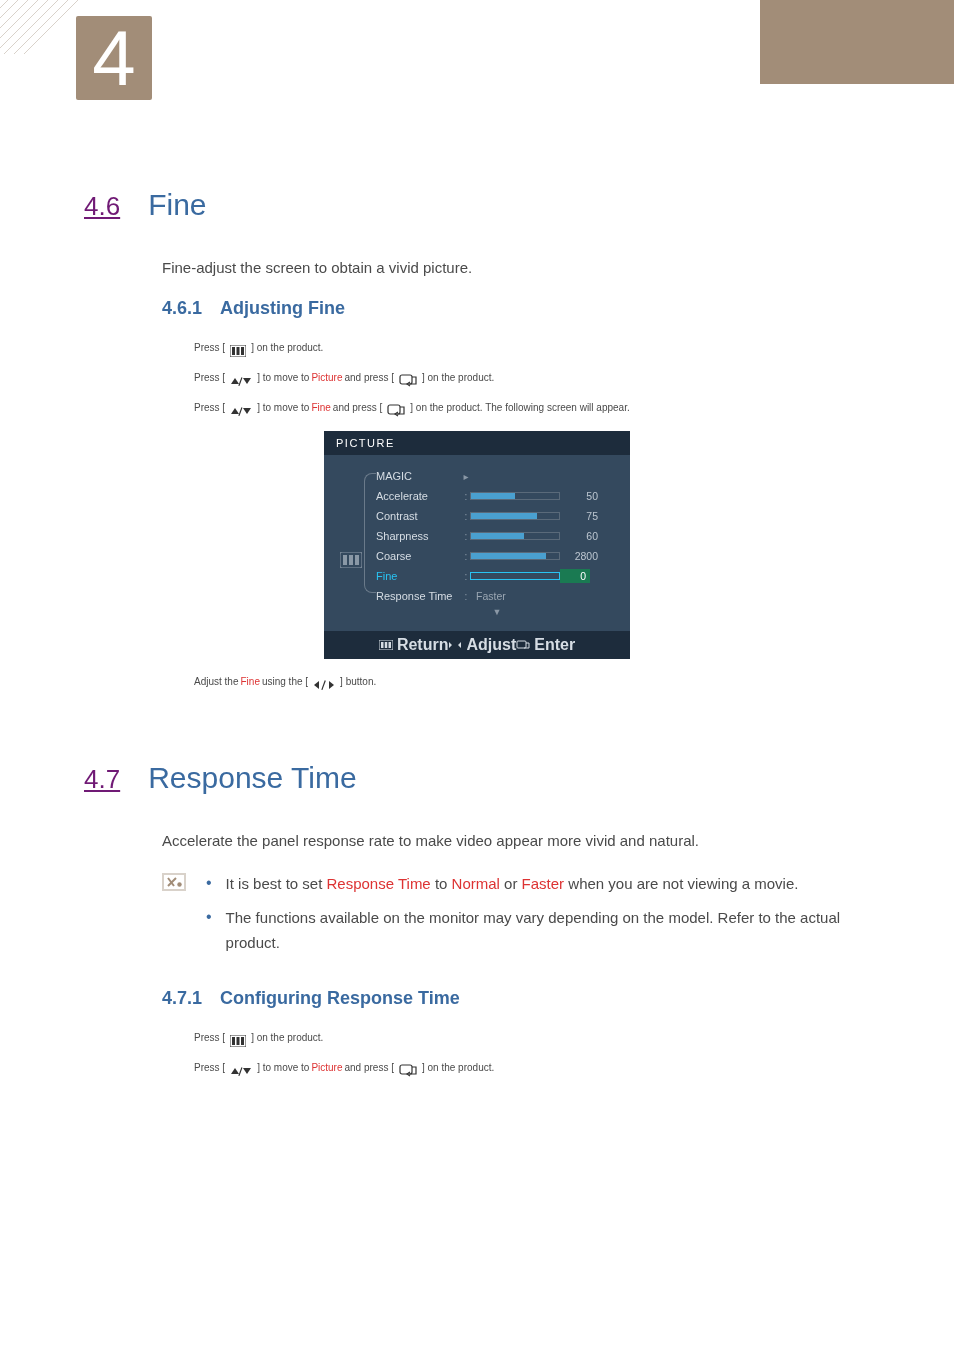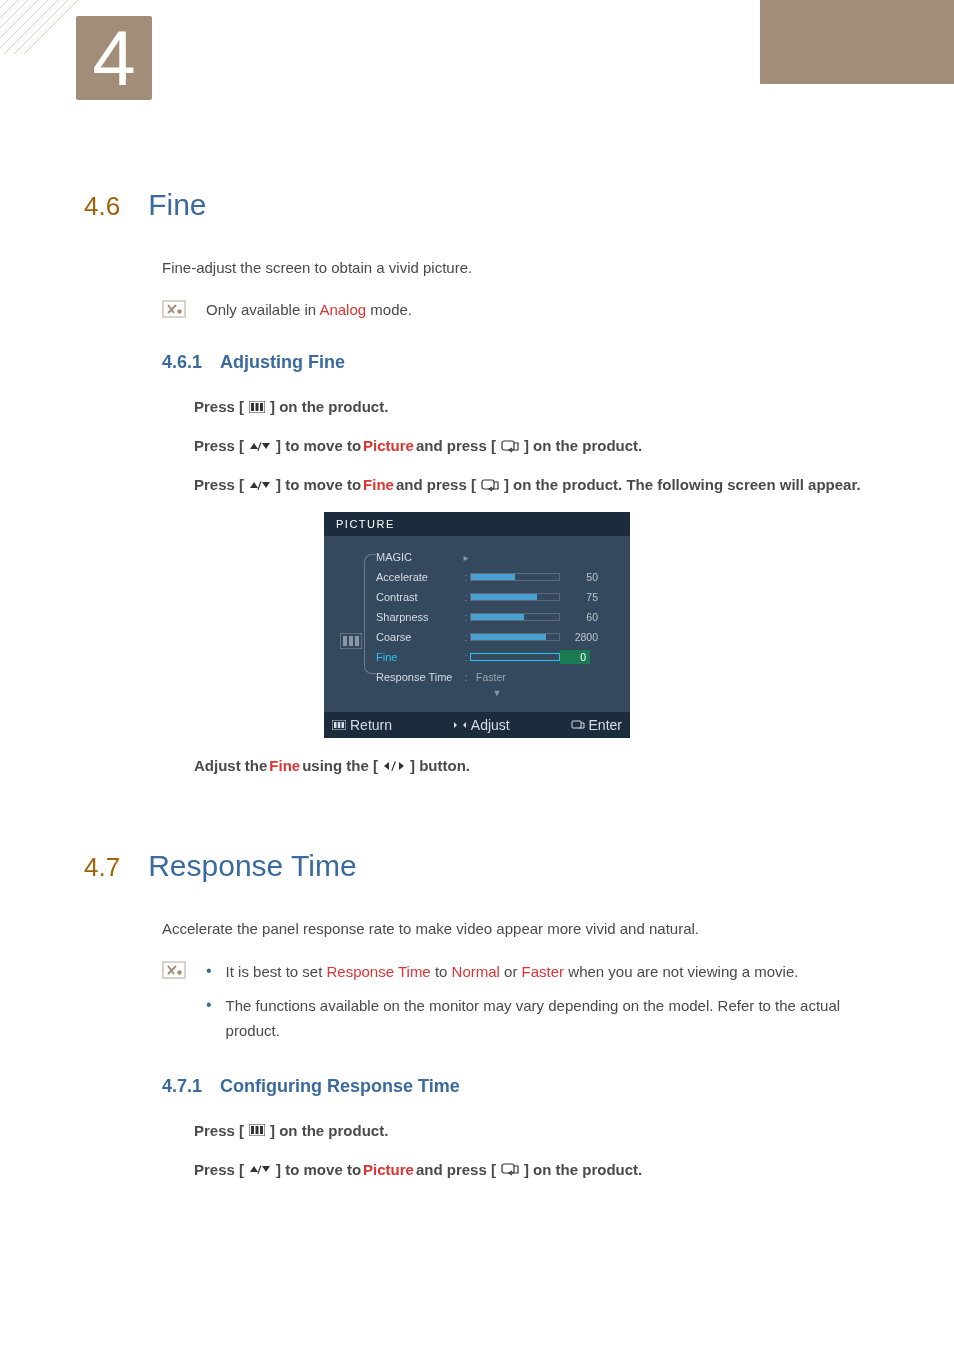--- a/index.html
+++ b/index.html
@@ -6,50 +6,50 @@
   html, body { width: 954px; height: 1350px; background: #fff; font-family: Arial, Helvetica, sans-serif; color: #4a4a4a; }
   .page { position: relative; width: 954px; height: 1350px; }
   .top-bar { position: absolute; top: 0; left: 0; right: 0; height: 84px; background: #a28d78; }
   .top-white { position: absolute; top: 0; left: 0; width: 760px; height: 84px; background: #fff; }
   .hatch { position: absolute; top: 0; left: 0; width: 110px; height: 54px; overflow: hidden; }
   .hatch svg { position: absolute; top: -6px; left: -6px; }
   .chapter-box { position: absolute; top: 16px; left: 76px; width: 76px; height: 84px; background: #a28d78; color: #fff; font-size: 78px; font-weight: 300; text-align: center; line-height: 84px; font-family: Arial, sans-serif; border-radius: 2px; }
   .chapter-title { position: absolute; top: 32px; left: 188px; color: #3a6aa0; font-size: 34px; font-weight: 400; }
   .content { position: absolute; top: 188px; left: 84px; right: 84px; }
   .sec-head { display: flex; align-items: baseline; gap: 28px; margin-bottom: 34px; }
-  .sec-num { color: #a16207; font-size: 26px; font-weight: 400; }
+  .sec-num { color: #701a75; font-size: 26px; font-weight: 400; text-decoration: underline; }
   .sec-title { color: #3a6aa0; font-size: 30px; font-weight: 400; }
   .body-text { margin-left: 78px; font-size: 15px; line-height: 1.6; margin-bottom: 18px; }
   .note-row { display: flex; gap: 18px; margin-left: 78px; margin-bottom: 28px; align-items: flex-start; }
   .note-row .note-text { font-size: 15px; line-height: 1.6; flex: 1; }
   .note-icon { flex-shrink: 0; }
   .red { color: #d33; }
   .sub-head { margin-left: 78px; color: #3a6aa0; font-size: 18px; font-weight: 600; margin-bottom: 20px; margin-top: 6px; }
   .step-list { margin-left: 110px; }
-  .step { font-size: 15px; line-height: 1.8; margin-bottom: 12px; display: flex; align-items: center; flex-wrap: wrap; gap: 2px; font-weight: bold; }
+  .step { font-size: 10px; line-height: 1.8; margin-bottom: 12px; display: flex; align-items: flex-end; flex-wrap: wrap; gap: 2px; }
   .inline-icon { display: inline-flex; vertical-align: middle; margin: 0 3px; }
   .osd-wrap { display: flex; justify-content: center; margin: 14px 0 14px 0; }
   .osd { width: 306px; background: #34495e; color: #d6dde4; font-size: 11px; }
   .osd-title { background: #1d2c3c; color: #fff; letter-spacing: 1.5px; font-size: 11px; padding: 6px 12px; }
   .osd-body { display: flex; padding: 12px 12px 8px 12px; }
   .osd-left { width: 30px; display: flex; align-items: center; justify-content: center; padding-top: 30px; }
   .osd-mid { flex: 1; position: relative; padding-left: 10px; }
   .osd-mid .curve { position: absolute; left: -2px; top: 6px; width: 12px; height: 120px; border-left: 1px solid #6a7a8a; border-top-left-radius: 8px; border-bottom-left-radius: 8px; border-top: 1px solid #6a7a8a; border-bottom: 1px solid #6a7a8a; }
   .osd-row { display: flex; align-items: center; height: 18px; margin-bottom: 2px; }
   .osd-label { width: 86px; font-size: 11px; }
   .osd-label.sel { color: #29c3f2; }
   .osd-sep { width: 8px; text-align: center; color: #8a98a6; font-size: 10px; }
   .osd-bar { width: 90px; height: 8px; border: 1px solid #5a6a7a; position: relative; }
   .osd-bar-fill { position: absolute; top: 0; left: 0; bottom: 0; background: #4aa0d0; }
   .osd-bar.sel { border-color: #29c3f2; }
   .osd-val { width: 38px; text-align: right; font-size: 10.5px; color: #bcc6d0; }
   .osd-val.hl { background: #1a7a52; color: #fff; padding: 1px 4px; width: auto; min-width: 30px; }
   .osd-rt-val { font-size: 10.5px; color: #9aa6b2; margin-left: 6px; }
   .osd-down { text-align: center; color: #8a98a6; font-size: 9px; margin: 2px 0 6px 0; }
-  .osd-foot { background: #1d2c3c; display: flex; justify-content: space-between; padding: 5px 8px; font-size: 14px; color: #d6dde4; }
+  .osd-foot { background: #1d2c3c; display: flex; justify-content: center; padding: 5px 8px; font-size: 16px; color: #d6dde4; font-weight: bold; }
   .osd-foot span { display: flex; align-items: center; gap: 4px; }
   .bullet-row { display: flex; gap: 14px; font-size: 15px; line-height: 1.7; margin-bottom: 8px; }
   .bullet-dot { color: #3a6aa0; font-size: 16px; line-height: 1.5; }
   .note-row2 { display: flex; gap: 18px; margin-left: 78px; margin-bottom: 10px; align-items: flex-start; }
   .sec2 { margin-top: 70px; }
   .footer { position: absolute; bottom: 34px; right: 60px; display: flex; align-items: center; gap: 14px; }
   .footer-text { color: #a28d78; font-size: 15px; }
   .footer-page { background: #a28d78; color: #fff; font-size: 22px; font-weight: 600; padding: 5px 12px; }
   .icon-menu-sm svg, .icon-ud svg, .icon-enter svg, .icon-lr svg { display: block; }
 </style>
@@ -79,33 +79,20 @@
 
   <div class="content">
 
     <div class="sec-head">
       <span class="sec-num">4.6</span>
       <span class="sec-title">Fine</span>
     </div>
 
     <p class="body-text">Fine-adjust the screen to obtain a vivid picture.</p>
 
-    <div class="note-row">
-      <span class="note-icon">
-        <svg width="26" height="22">
-            <rect x="0" y="2" width="24" height="18" fill="#d9d2ca"></rect>
-            <rect x="2" y="4" width="20" height="14" fill="#fff"></rect>
-            <path d="M6 7 L12 15 M6 15 L14 7" stroke="#a28d78" stroke-width="2" fill="none"></path>
-            <circle cx="17.5" cy="13.5" r="2.2" fill="#a28d78"></circle>
-          </svg>
-      </span>
-      <span class="note-text">
-        <span>Only available in </span><span class="red">Analog</span><span> mode.</span>
-      </span>
-    </div>
 
     <h3 class="sub-head">4.6.1 Adjusting Fine</h3>
 
     <div class="step-list">
       <div class="step">
         <span>Press [</span>
         <span class="inline-icon icon-menu-sm">
             <svg width="16" height="12">
               <rect x="0" y="0" width="16" height="12" fill="none" stroke="#333" stroke-width="1"></rect>
               <rect x="2" y="2" width="3" height="8" fill="#333"></rect>

